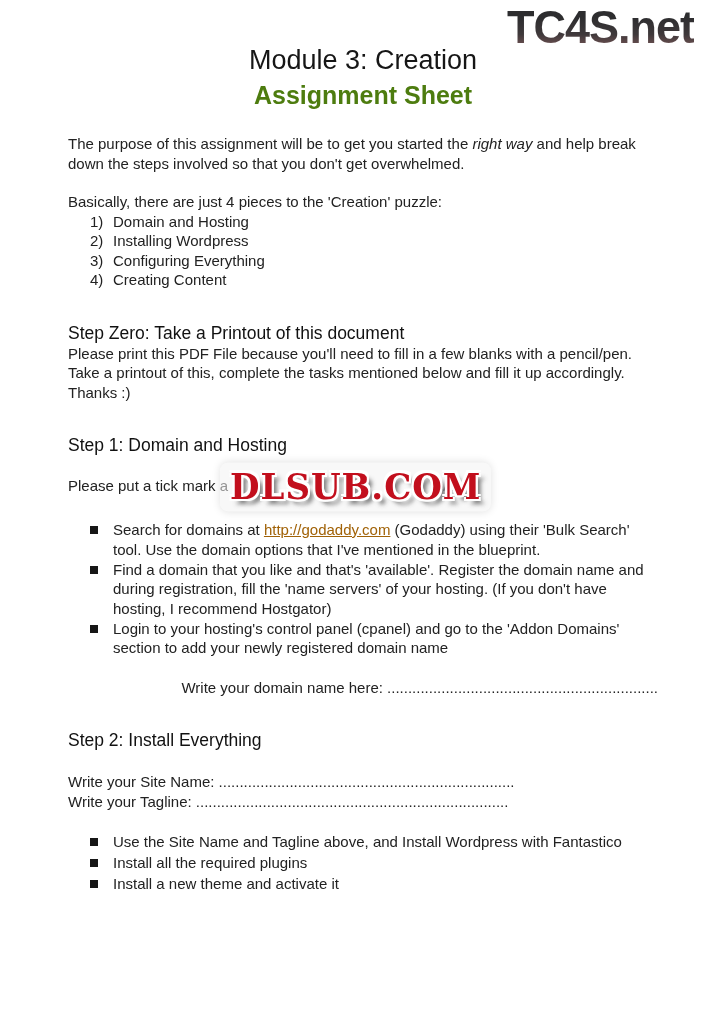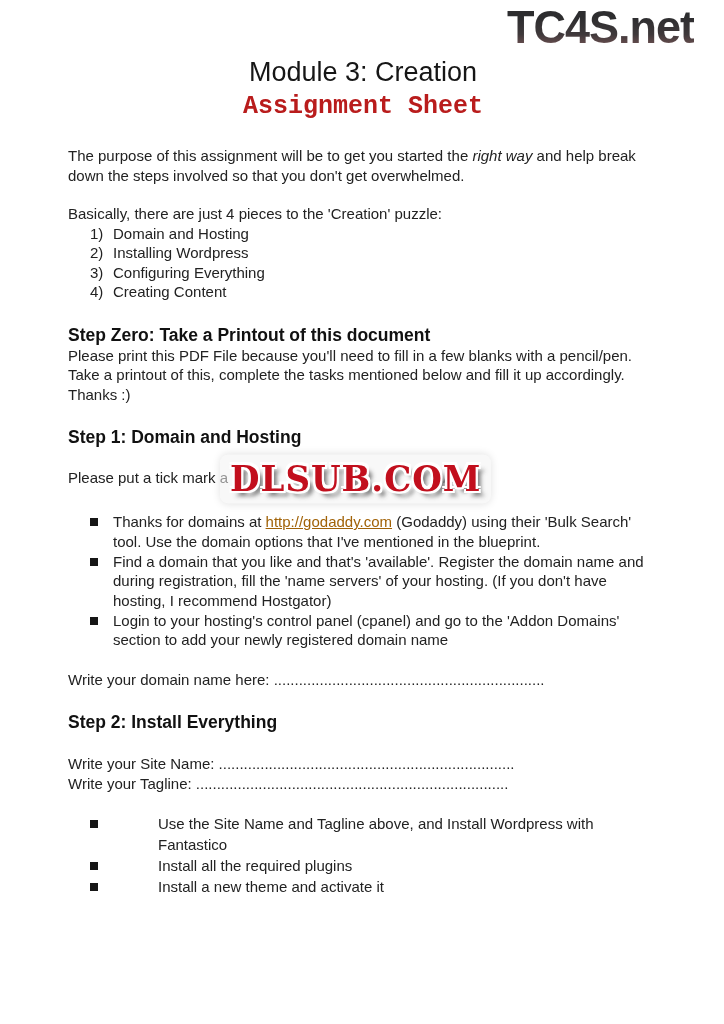--- a/index.html
+++ b/index.html
@@ -18,29 +18,29 @@
     font-size:45px; font-weight:800; letter-spacing:-1px;
     font-family:"Liberation Sans", sans-serif;
     background:linear-gradient(180deg,#2d2d2f 30%,#3f393b 62%,#8d6161 100%);
     -webkit-background-clip:text; background-clip:text;
     color:transparent;
     transform:scaleY(1.02);
     text-shadow:none;
   }
   
   .content { position:absolute; left:68px; top:0; width:590px; }
-  .title { margin-top:56px; text-align:center; font-size:27px; line-height:33px; color:#161616; }
+  .title { margin-top:44px; text-align:center; font-size:27px; line-height:33px; color:#161616; }
   .subtitle { margin-top:3px; text-align:center; font-size:25px; line-height:30px; font-weight:bold; }
   p, .line { font-size:15px; line-height:19.5px; }
   .p-intro { margin-top:24px; }
   .lead { margin-top:19px; }
   .numlist { }
   .numrow { display:flex; padding-left:22px; font-size:15px; line-height:19.5px; }
   .numrow .num { width:23px; flex:0 0 23px; }
-  h2 { margin-top:22px; font-size:17.5px; line-height:22px; font-weight:bold; color:#111111; }
+  h2 { margin-top:32px; font-size:17.5px; line-height:22px; font-weight:normal; color:#111111; }
   .after-h { }
   
   .tick-row { position:relative; margin-top:20px; height:20px; }
   .tick-frag { position:absolute; left:372px; top:0; z-index:1; }
   .watermark {
     position:absolute; left:152px; top:-12px; z-index:2;
     padding:2px 10px 4px 10px;
     background:rgba(243,243,243,0.55);
     border-radius:8px;
     box-shadow:0 0 8px rgba(0,0,0,0.12);
@@ -53,25 +53,25 @@
       -2px 0 0 #ffffff, 2px 0 0 #ffffff,
       0 -2px 0 #ffffff, 0 2px 0 #ffffff,
       5px 5px 4px rgba(100,100,100,0.85);
     transform:scaleY(1.05);
     white-space:nowrap;
   }
   
   .bullets { margin-top:24px; }
   .bullets2 { margin-top:21px; }
   .brow { display:flex; padding-left:22px; font-size:15px; line-height:19.5px; margin-top:0.5px; }
-  .bullets2 .brow { line-height:20.5px;gap:45px; }
+  .bullets2 .brow { line-height:20.5px; }
   .sq { flex:0 0 8px; width:8px; height:8px; background:#161616; margin-top:6px; margin-right:15px; }
   .btext { flex:1; }
   a.doclink { color:#a16207; text-decoration:underline; }
-  .fill-line { margin-top:20px; }
+  .fill-line { margin-top:20px;text-align:right; }
   .fill-line2 { margin-top:21px; }
   .fill-line3 { margin-top:0px; }
   
   .tx-logo {
     position:absolute; right:8px; bottom:0px;
     font-family:"DejaVu Sans", sans-serif;
     font-weight:bold; font-size:32px; line-height:44px; letter-spacing:0px;
     color:#c8525b;
     text-shadow:
       -2px -2px 0 #ffffff, 2px -2px 0 #ffffff,
@@ -85,21 +85,21 @@
 </head>
 <body>
 
 <div class="page">
 
   <div class="tc4s-logo">TC4S.net</div>
 
   <div class="content">
 
     <div class="title">Module 3: Creation</div>
-    <div class="subtitle" style="color:#b91c1c;font-family:Liberation Mono, monospace;">Assignment Sheet</div>
+    <div class="subtitle" style="color:#4d7c0f;">Assignment Sheet</div>
 
     <p class="p-intro"><span>The purpose of this assignment will be to get you started the </span><i>right way</i><span> and help break down the steps involved so that you don't get overwhelmed.</span></p>
 
     <p class="lead">Basically, there are just 4 pieces to the 'Creation' puzzle:</p>
 
     <div class="numlist">
       <div class="numrow">
         <span class="num">1)</span>
         <span>Domain and Hosting</span>
       </div>
@@ -124,21 +124,21 @@
 
     <div class="tick-row">
       <span class="line">Please put a tick mark a</span>
       <span class="line tick-frag">vo</span>
       <span class="watermark">DLSUB.COM</span>
     </div>
 
     <div class="bullets">
       <div class="brow">
         <span class="sq"></span>
-        <span class="btext"><span>Thanks for domains at </span><a class="doclink" href="#">http://godaddy.com</a><span> (Godaddy) using their 'Bulk Search' tool. Use the domain options that I've mentioned in the blueprint.</span></span>
+        <span class="btext"><span>Search for domains at </span><a class="doclink" href="#">http://godaddy.com</a><span> (Godaddy) using their 'Bulk Search' tool. Use the domain options that I've mentioned in the blueprint.</span></span>
       </div>
       <div class="brow">
         <span class="sq"></span>
         <span class="btext">Find a domain that you like and that's 'available'. Register the domain name and during registration, fill the 'name servers' of your hosting. (If you don't have hosting, I recommend Hostgator)</span>
       </div>
       <div class="brow">
         <span class="sq"></span>
         <span class="btext">Login to your hosting's control panel (cpanel) and go to the 'Addon Domains' section to add your newly registered domain name</span>
       </div>
     </div>

